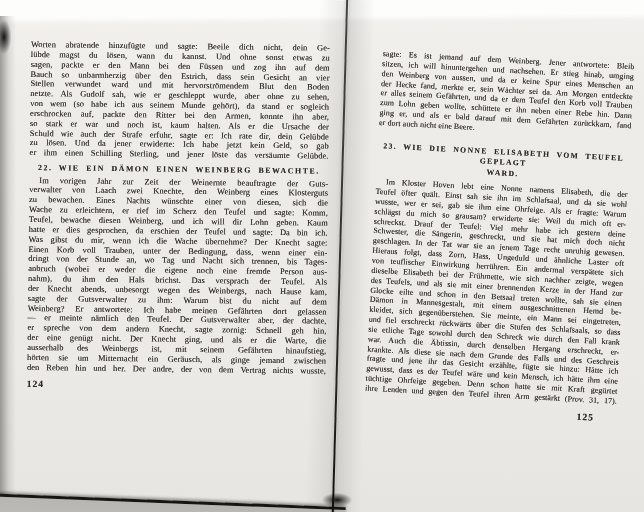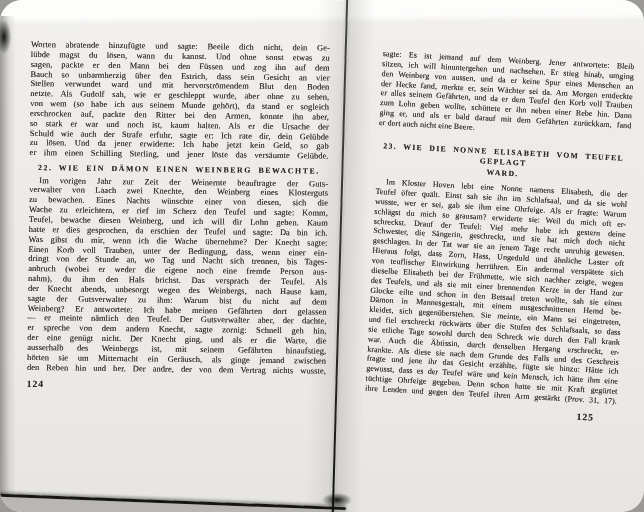--- a/index.html
+++ b/index.html
@@ -1,18 +1,18 @@
 <!DOCTYPE html>
 <html><head>
 <meta charset="utf-8">
 <style>
   html,body{margin:0;padding:0;background:#9a9996;}
   #canvas{position:relative;width:644px;height:512px;overflow:hidden;
     background:linear-gradient(180deg,#f2f1ee 0%,#edecE9 20%,#ebeae7 70%,#e6e5e2 100%);
-    font-family:"Liberation Serif","DejaVu Serif",serif;border-radius:22px;}
+    font-family:"Liberation Serif","DejaVu Serif",serif;}
   
   .top-strip{position:absolute;left:-8px;top:-8px;width:662px;height:24px;
     background:#fdfdfc;transform:rotate(-0.4deg);box-shadow:0 3px 5px rgba(255,255,255,.9);}
   
   .left-shadow{position:absolute;left:0;top:16px;width:16px;height:480px;
     background:linear-gradient(90deg,rgba(30,29,26,.40),rgba(30,29,26,.10) 55%,rgba(30,29,26,0) 100%);}
   .left-smudge{position:absolute;left:-6px;top:14px;width:20px;height:46px;
     background:radial-gradient(closest-side,rgba(12,12,10,.95),rgba(12,12,10,0) 75%);}
   
   .surface{position:absolute;left:-22px;top:493px;width:368px;height:70px;

